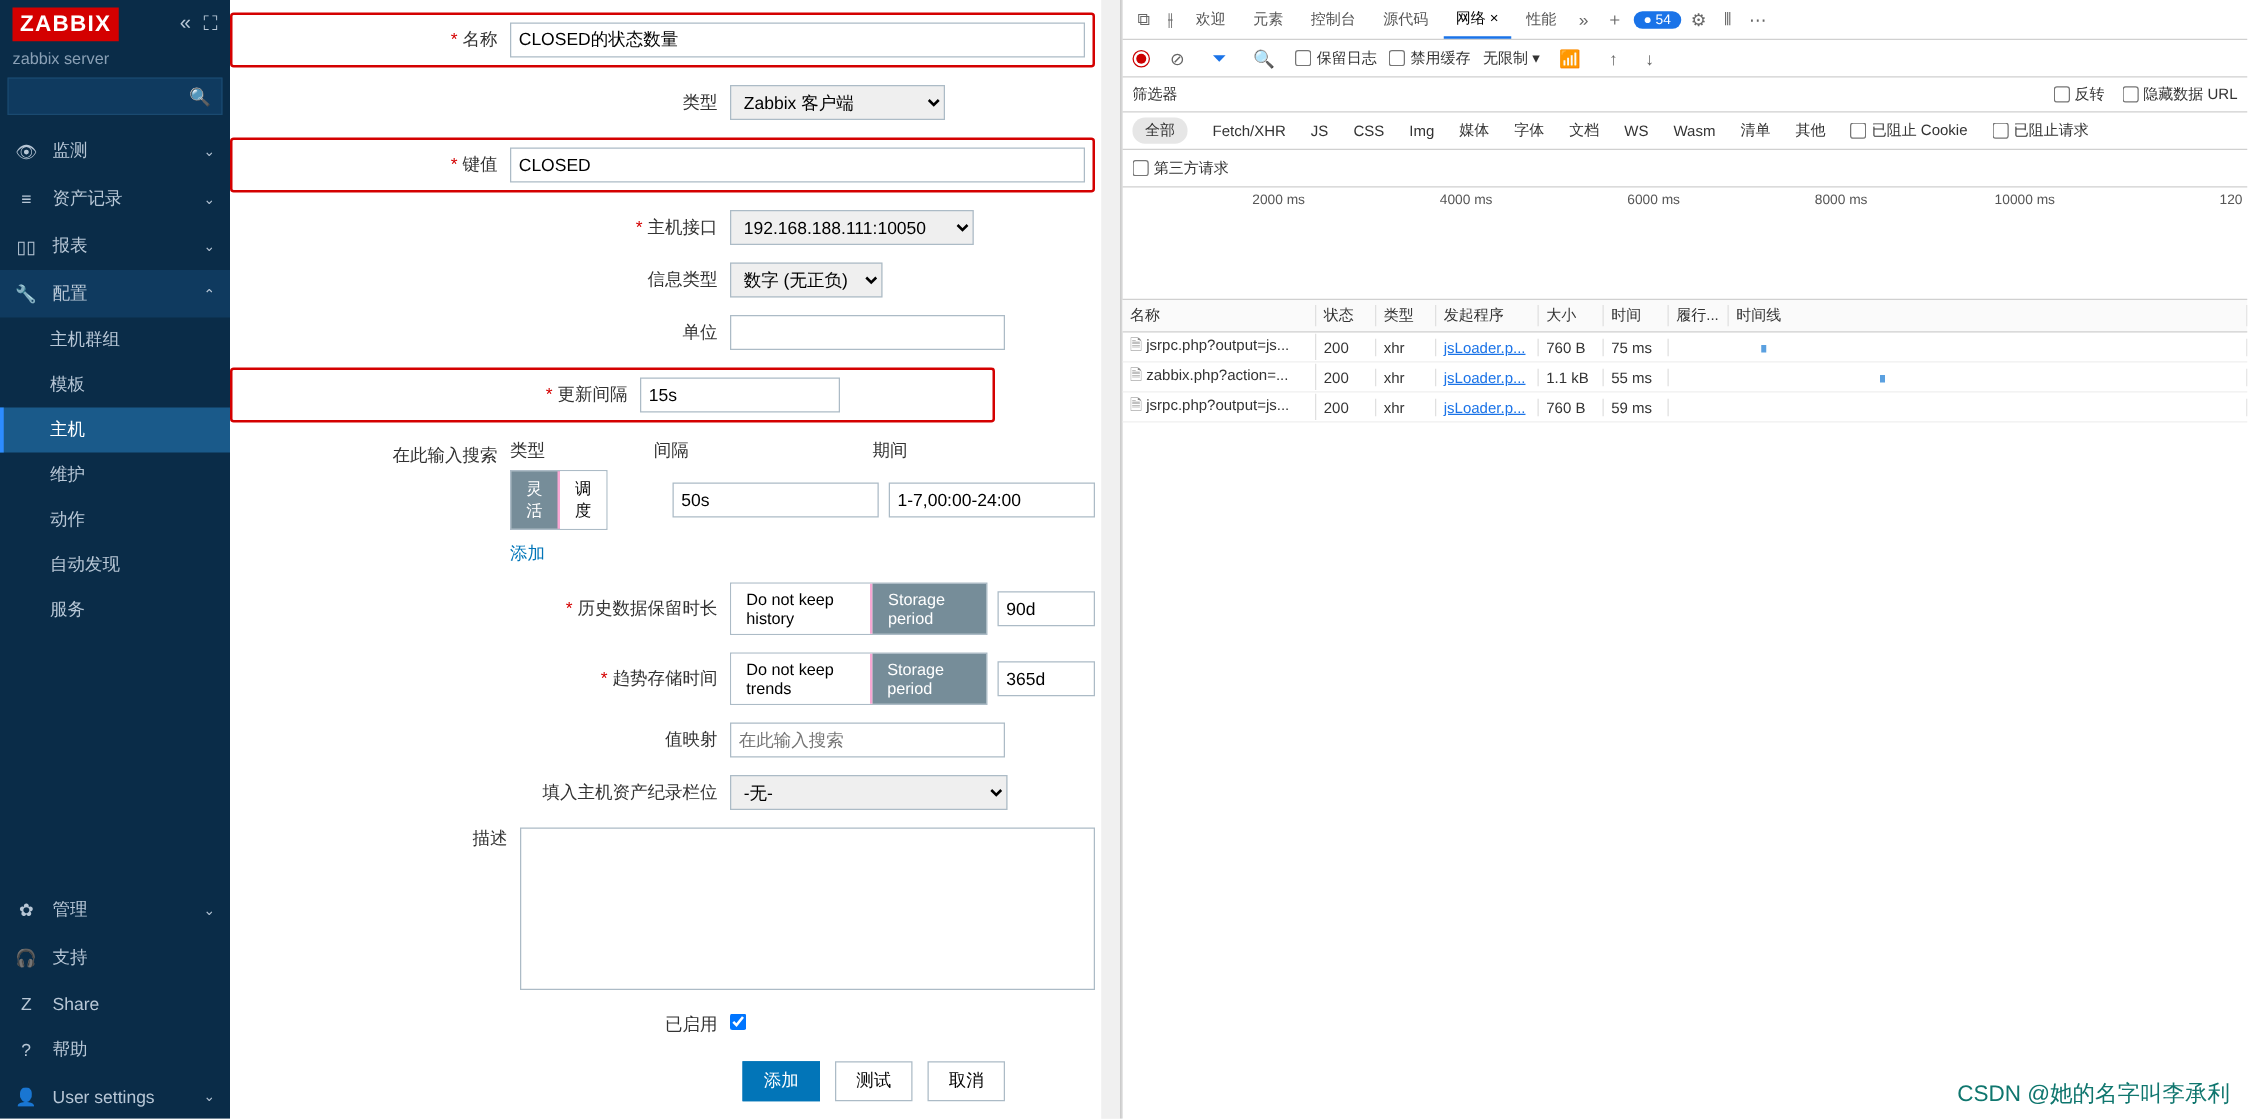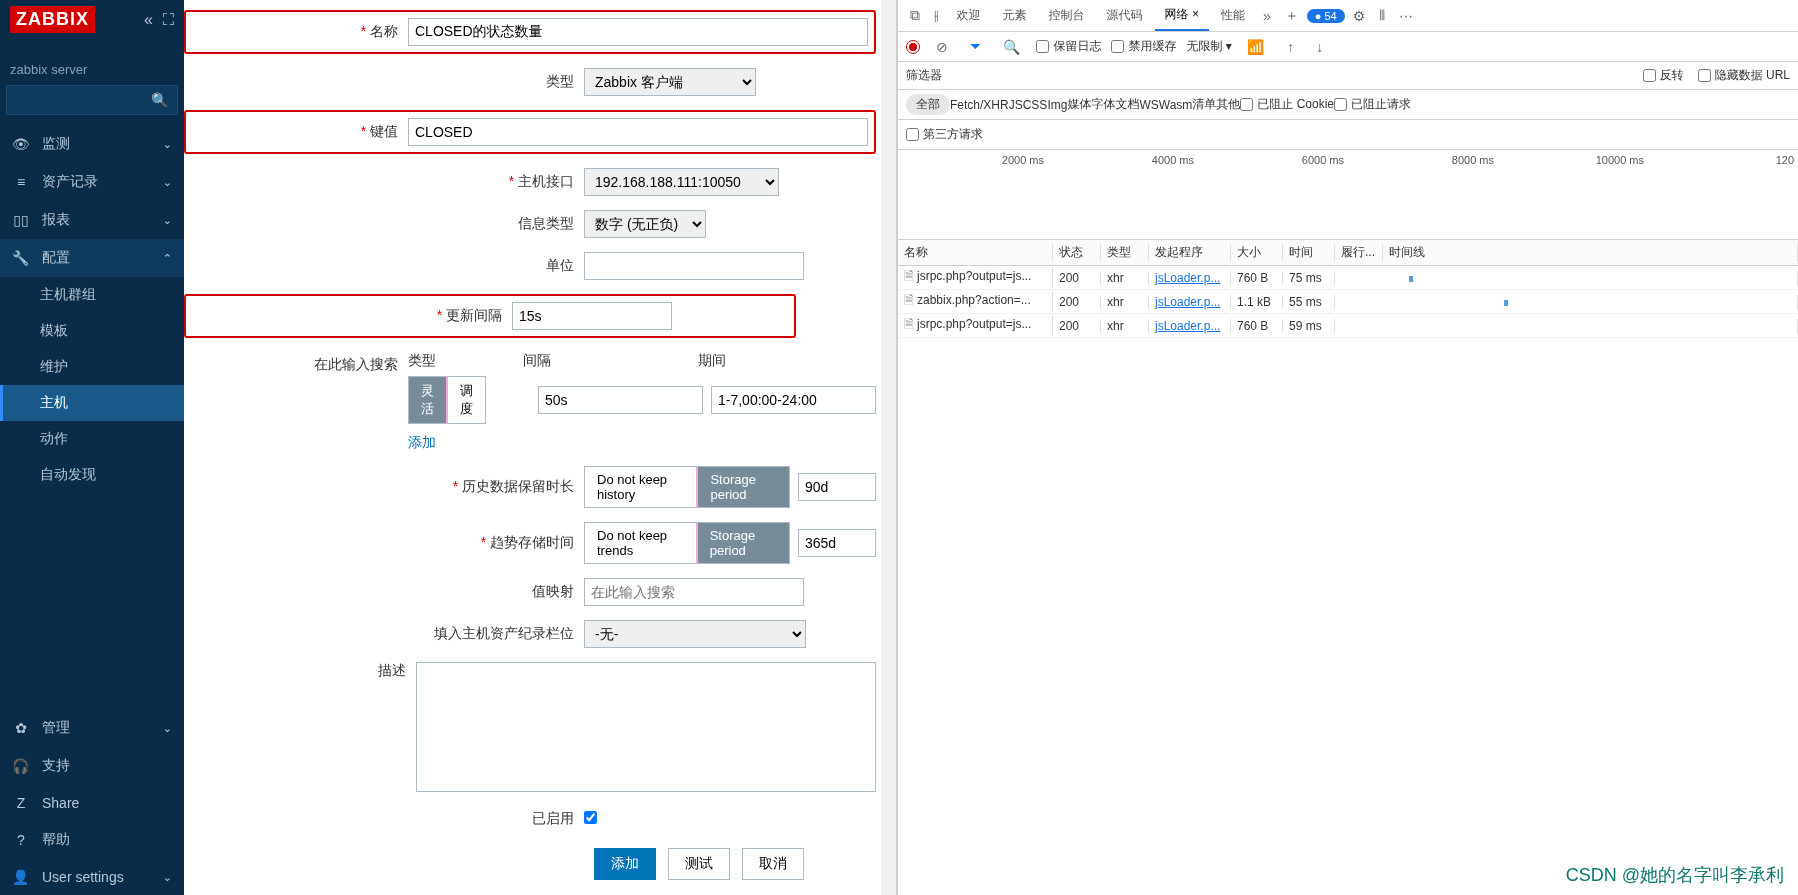--- a/index.html
+++ b/index.html
@@ -1,21 +1,21 @@
 <!DOCTYPE html>
 <html><head>
 <meta charset="utf-8">
 <style>
 * { box-sizing: border-box; margin: 0; padding: 0; font-family: Arial, "Microsoft YaHei", sans-serif; }
 body { display: flex; width: 1798px; height: 895px; overflow: hidden; background: #fff; }
 .sidebar { width: 184px; background: #0a2c48; color: #b8c7d6; display: flex; flex-direction: column; font-size: 14px; }
 .logo-row { display: flex; align-items: center; padding: 6px 10px; gap: 8px; }
 .logo { background: #d40000; color: #fff; font-weight: bold; padding: 3px 6px; font-size: 18px; letter-spacing: 1px; }
 .logo-icons { display: flex; gap: 10px; margin-left: auto; color: #b8c7d6; font-size: 16px; }
-.server-name { padding: 0 10px 8px 10px; color: #8aa0b5; font-size: 13px; margin-top: 23px; }
+.server-name { padding: 0 10px 8px 10px; color: #8aa0b5; font-size: 13px; }
 .search-box { margin: 0 6px 10px 6px; background: #0f3a5f; border: 1px solid #1a4a70; height: 30px; display: flex; align-items: center; padding: 0 8px; justify-content: flex-end; }
 .nav-item { display: flex; align-items: center; padding: 10px 12px; cursor: pointer; gap: 12px; }
 .nav-item .chev { margin-left: auto; font-size: 11px; }
 .nav-item.active { background: #0f3a5f; }
 .nav-icon { width: 18px; text-align: center; }
 .sub-item { padding: 9px 12px 9px 40px; cursor: pointer; font-size: 14px; }
 .sub-item.active { background: #1a5a8a; border-left: 3px solid #2d8cff; padding-left: 37px; color: #fff; }
 .bottom-nav { margin-top: auto; }
 .main { flex: 0 0 713px; background: #fff; position: relative; overflow-y: auto; border-right: 1px solid #ccc; }
 .form { padding: 10px 20px 20px 0; }
@@ -44,21 +44,21 @@
 .devtools { flex: 1; background: #fff; border-left: 1px solid #ccc; display: flex; flex-direction: column; font-size: 12px; color: #333; }
 .dt-tabs { display: flex; align-items: center; height: 32px; border-bottom: 1px solid #d0d0d0; padding: 0 6px; gap: 2px; }
 .dt-tab { padding: 6px 10px; cursor: pointer; color: #555; }
 .dt-tab.active { border-bottom: 2px solid #1a73e8; color: #000; }
 .dt-badge { background: #1a73e8; color: #fff; border-radius: 10px; padding: 1px 8px; font-size: 11px; }
 .dt-icon { padding: 4px 6px; cursor: pointer; color: #666; font-size: 14px; }
 .dt-toolbar { display: flex; align-items: center; height: 30px; border-bottom: 1px solid #d0d0d0; padding: 0 8px; gap: 10px; }
 .dt-toolbar .rec { width: 14px; height: 14px; border: 1px solid #c00; border-radius: 50%; display:flex;align-items:center;justify-content:center; }
 .dt-toolbar .rec::after{content:"";width:8px;height:8px;background:#c00;border-radius:50%;}
 .dt-filter-row { display: flex; align-items: center; height: 28px; border-bottom: 1px solid #d0d0d0; padding: 0 8px; gap: 14px; font-size: 12px; }
-.dt-filter-row2 { display: flex; align-items: center; height: 30px; border-bottom: 1px solid #d0d0d0; padding: 0 8px; gap: 0; font-size: 12px; flex-wrap: wrap; }
+.dt-filter-row2 { display: flex; align-items: center; height: 30px; border-bottom: 1px solid #d0d0d0; padding: 0 8px; gap: 20px; font-size: 12px; flex-wrap: wrap; }
 .pill { background: #e6e6e6; border-radius: 10px; padding: 2px 10px; }
 .dt-timeline { height: 90px; border-bottom: 1px solid #d0d0d0; position: relative; }
 .dt-timeline .ticks { display: flex; font-size: 11px; color: #555; padding-top: 4px; }
 .dt-timeline .ticks div { flex: 1; text-align: right; padding-right: 4px; }
 .dt-table-hdr { display: flex; height: 26px; align-items: center; border-bottom: 1px solid #d0d0d0; background: #fafafa; font-size: 12px; }
 .dt-table-hdr > div, .dt-row > div { padding: 0 6px; border-right: 1px solid #e0e0e0; overflow: hidden; white-space: nowrap; text-overflow: ellipsis; }
 .c-name{width:155px;} .c-status{width:48px;} .c-type{width:48px;} .c-init{width:82px;} .c-size{width:52px;} .c-time{width:52px;} .c-fulfill{width:48px;} .c-waterfall{flex:1;}
 .dt-row { display: flex; height: 24px; align-items: center; font-size: 12px; border-bottom: 1px solid #f0f0f0; }
 .dt-row .c-init { color: #1a73e8; text-decoration: underline; cursor: pointer; }
 .file-ico::before { content: "🗎 "; color: #888; }
@@ -98,24 +98,25 @@
       <span class="chev">⌄</span>
     </div>
   <div class="nav-item active">
       <span class="nav-icon">🔧</span>
       <span>配置</span>
       <span class="chev">⌃</span>
     </div>
   <div id="config-sub">
       <div class="sub-item">主机群组</div>
       <div class="sub-item">模板</div>
+      <div class="sub-item active">主机</div>
       <div class="sub-item">维护</div>
-      <div class="sub-item active">主机</div>
       <div class="sub-item">动作</div>
       <div class="sub-item">自动发现</div>
+      <div class="sub-item">服务</div>
     </div>
   <div class="bottom-nav">
     <div class="nav-item">
         <span class="nav-icon">✿</span>
         <span>管理</span>
         <span class="chev">⌄</span>
       </div>
     <div class="nav-item">
         <span class="nav-icon">🎧</span>
         <span>支持</span>

